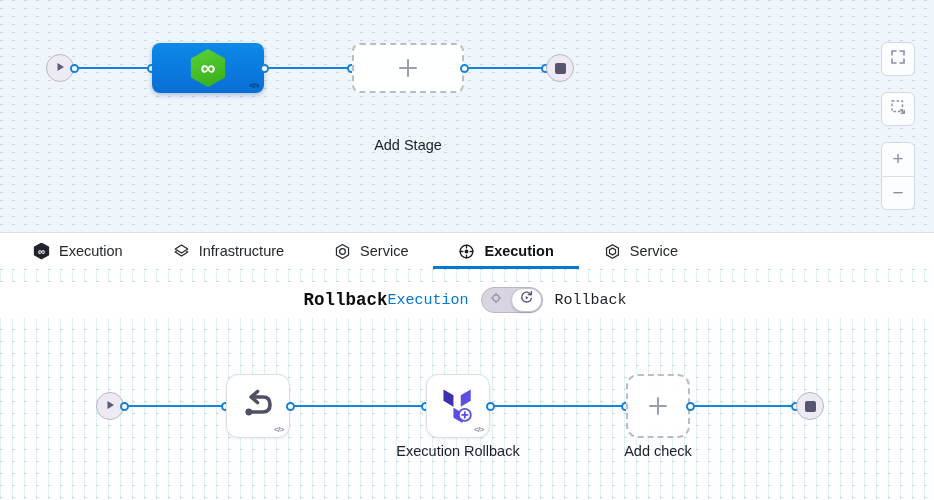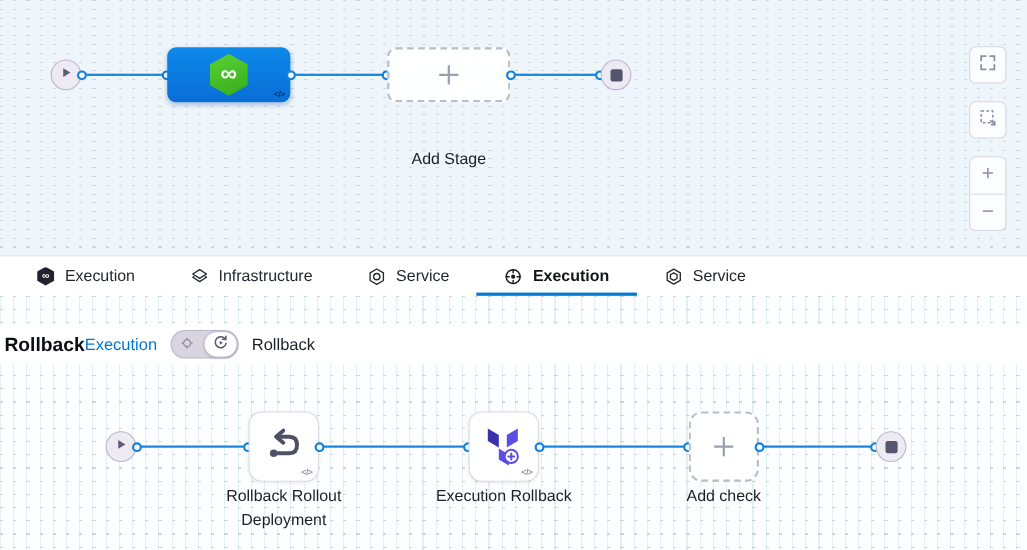--- a/index.html
+++ b/index.html
@@ -76,22 +76,22 @@
   
   .tabbar { height:37px; background:#fff; border-top:1px solid #dde1e5; display:flex;
     align-items:stretch; padding-left:8px; }
   .tab { position:relative; display:flex; align-items:center; gap:9px; padding:0 25px;
     font-size:14.5px; color:#24272d; cursor:pointer; white-space:nowrap; }
   .tab.active { font-weight:700; color:#121417; }
   .tab.active::after { content:""; position:absolute; left:0; right:0; bottom:0; height:3px; background:#0278d5; }
   .tab svg { display:block; }
 
   
-  .panel-header { position:absolute; left:0; right:0; top:26px; height:36px; background:#fff;
-    display:flex; align-items:center; justify-content:flex-start; padding:0 8px 0 4px; }
+  .panel-header { position:absolute; left:0; right:0; top:13px; height:36px; background:#fff;
+    display:flex; align-items:center; justify-content:center; padding:0 8px 0 4px;font-family:Liberation Mono, monospace; }
   .panel-heading { font-size:17.5px; font-weight:600; color:#0c0d12; }
   .header-right { display:flex; align-items:center; gap:12px; font-size:15px; }
   .exec-link { color:#0278d5; cursor:pointer; }
   .toggle { width:62px; height:26px; border-radius:13px; background:#d8d5e1; border:1px solid #bab6c8;
     display:flex; align-items:center; cursor:pointer; }
   .toggle-seg { flex:1; display:flex; align-items:center; justify-content:center; height:100%; }
   .toggle-seg.selected { background:#fff; border:1px solid #c6c2d3; border-radius:13px;
     box-shadow:0 1px 2px rgba(30,30,60,.2); }
   .rb-label { color:#1c1e27; }
 </style>
@@ -257,21 +257,20 @@
     <div class="step-node" style="left:226px;">
       <span>
         <svg width="40" height="40" viewBox="0 0 40 40" fill="none">
           <path d="M13.5 28 H25 Q32 28 32 20.5 Q32 13 25 13 H14.5" stroke="#4e5166" stroke-width="3.6" stroke-linecap="round"></path>
           <polyline points="19.5,7.5 13,13 19.5,18.5" stroke="#4e5166" stroke-width="3.6" stroke-linecap="round" stroke-linejoin="round"></polyline>
           <circle cx="10.8" cy="28" r="3.4" fill="#4e5166"></circle>
         </svg>
       </span>
       <span class="code-glyph">&lt;/&gt;</span>
     </div>
-    <div class="node-label" style="left:183px; top:171px; width:150px;">Rollback Rollout Deployment</div>
 
     <div class="edge" style="left:290px; top:136px; width:136px;">
       <span class="edot start"></span>
       <span class="edot end"></span>
     </div>
 
     <div class="step-node" style="left:426px;">
       <span>
         <svg width="40" height="40" viewBox="0 0 44 44">
           <polygon points="6,6 17,12.5 17,25 6,18.5" fill="#3b31ae"></polygon>

